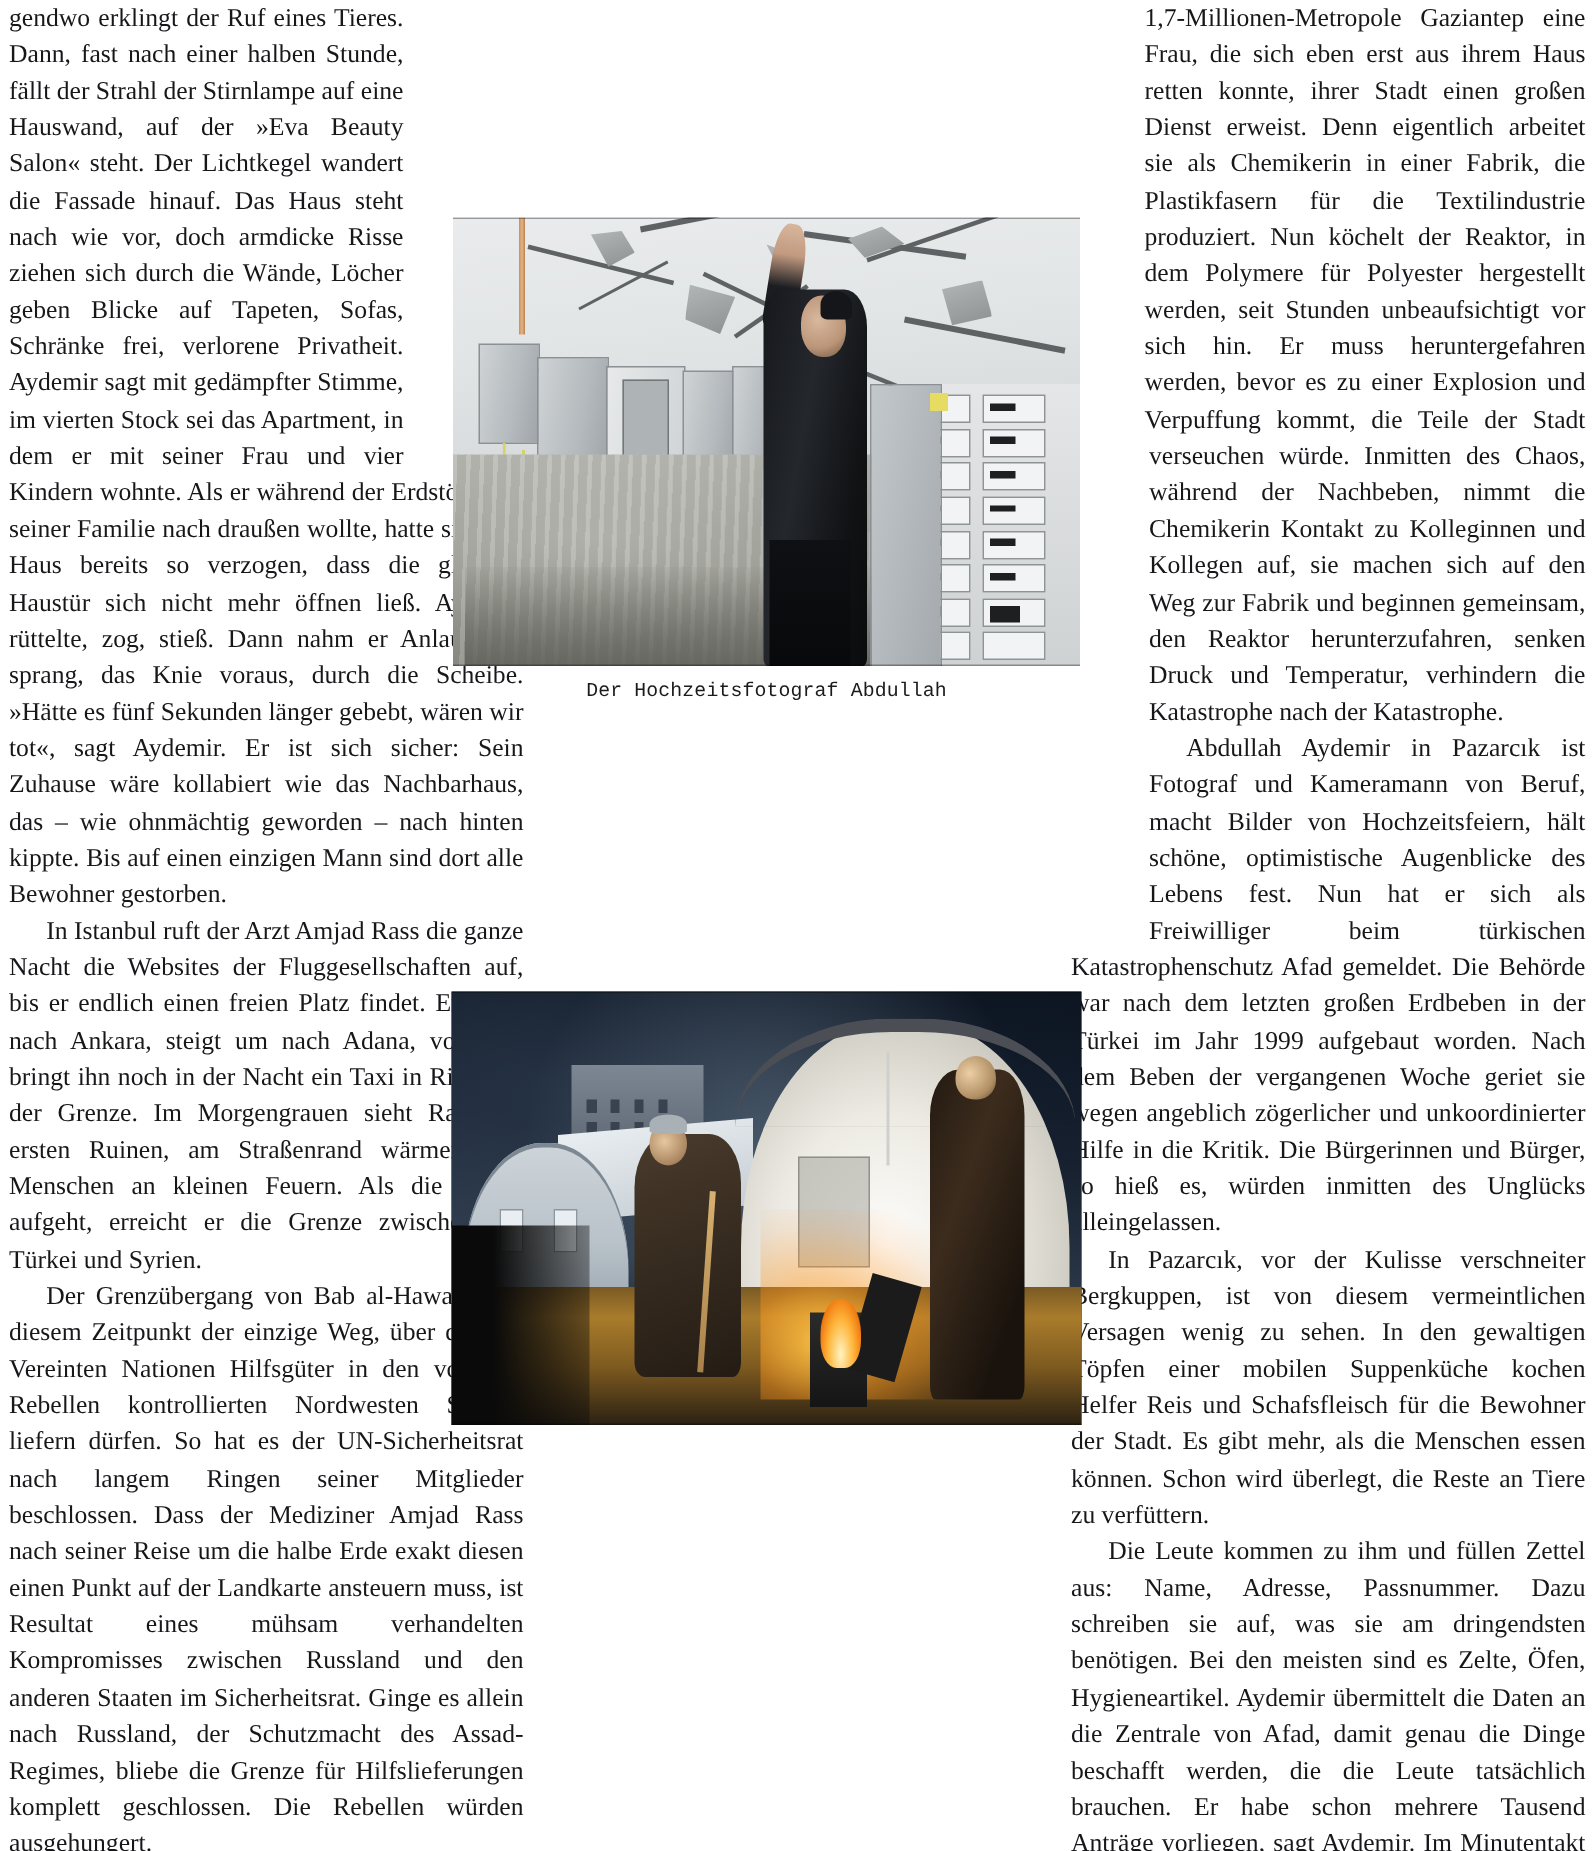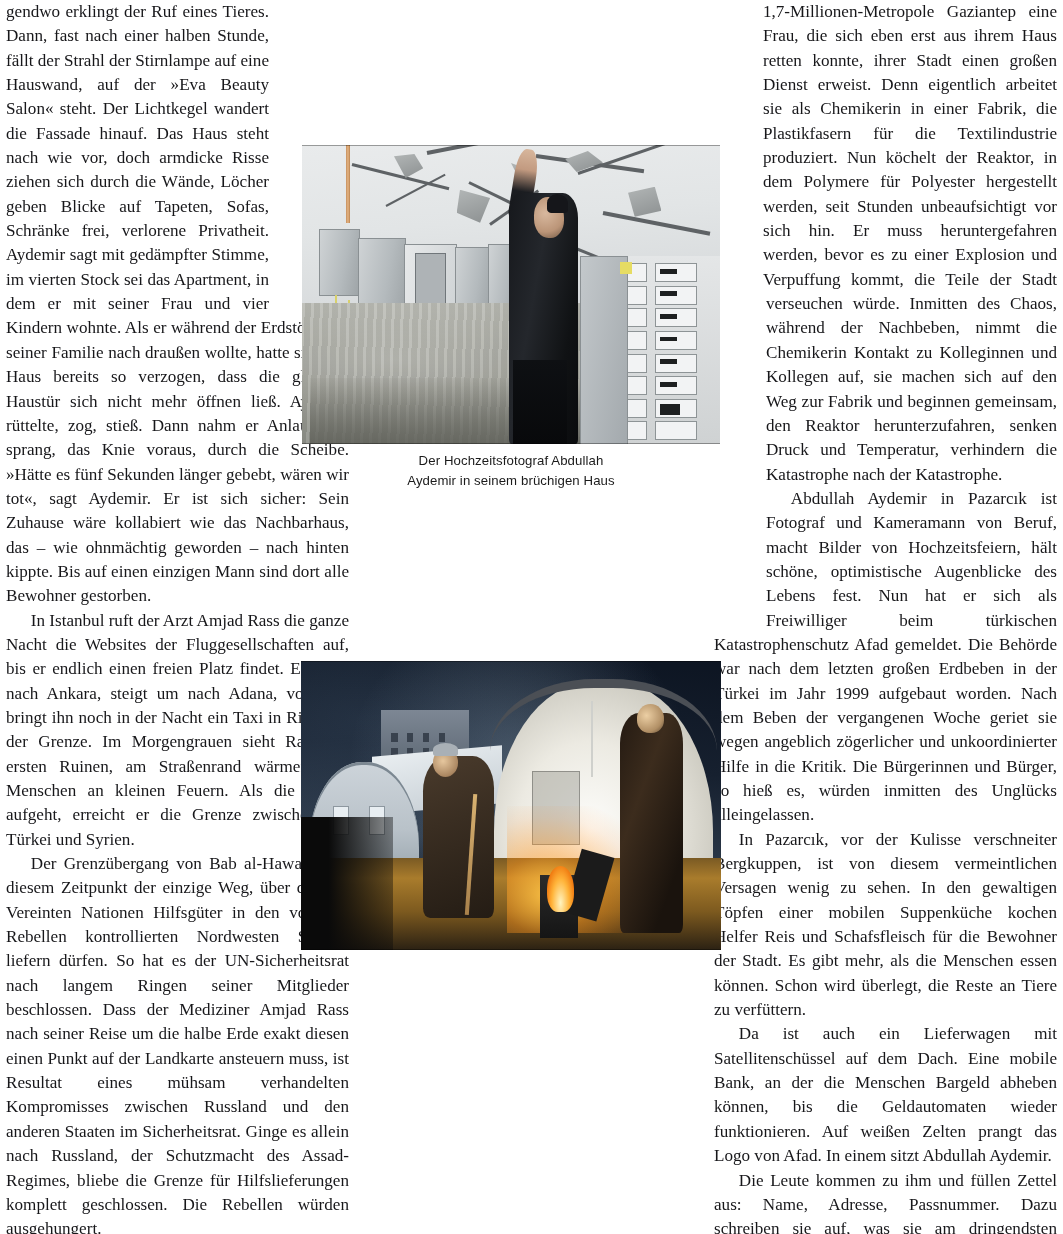--- a/index.html
+++ b/index.html
@@ -56,21 +56,21 @@
   
   .figure {
     position: absolute;
   }
   .photo {
     position: relative;
     overflow: hidden;
     background: #ddd;
   }
   .caption {
-    font-family: Liberation Sans, sans-serif;
+    font-family: Liberation Mono, monospace;
     font-size: 13.2px;
     line-height: 19.5px;
     text-align: center;
     color: #1b1b1b;
     padding-top: 7px;
     letter-spacing: 0.1px;
   }
 
   
   #photo-1 { width: 418px; height: 299px; background: #cfd2d4; }
@@ -269,21 +269,20 @@
   </div>
 
   <div class="column col-right">
     <div class="float-shape shape-right" style="height:128px;width:0;"></div>
     <div class="float-shape shape-right" style="height:316px;width:49px;"></div>
     <div class="float-shape shape-right" style="height:180px;width:0;clear:left;"></div>
     <div class="float-shape shape-right" style="height:298px;width:52px;"></div>
     <p>1,7-Millionen-Metropole Gaziantep eine Frau, die sich eben erst aus ihrem Haus retten konnte, ihrer Stadt einen großen Dienst erweist. Denn eigentlich arbeitet sie als Chemikerin in einer Fabrik, die Plastikfasern für die Textilindustrie produziert. Nun köchelt der Reaktor, in dem Polymere für Polyester hergestellt werden, seit Stunden unbeaufsichtigt vor sich hin. Er muss heruntergefahren werden, bevor es zu einer Explosion und Verpuffung kommt, die Teile der Stadt verseuchen würde. Inmitten des Chaos, während der Nachbeben, nimmt die Chemikerin Kontakt zu Kolleginnen und Kollegen auf, sie machen sich auf den Weg zur Fabrik und beginnen gemeinsam, den Reaktor herunterzufahren, senken Druck und Temperatur, verhindern die Katastrophe nach der Katastrophe.</p>
     <p>Abdullah Aydemir in Pazarcık ist Fotograf und Kameramann von Beruf, macht Bilder von Hochzeitsfeiern, hält schöne, optimistische Augenblicke des Lebens fest. Nun hat er sich als Freiwilliger beim türkischen Katastrophenschutz Afad gemeldet. Die Behörde war nach dem letzten großen Erdbeben in der Türkei im Jahr 1999 aufgebaut worden. Nach dem Beben der vergangenen Woche geriet sie wegen angeblich zögerlicher und unkoordinierter Hilfe in die Kritik. Die Bürgerinnen und Bürger, so hieß es, würden inmitten des Unglücks alleingelassen.</p>
     <p>In Pazarcık, vor der Kulisse verschneiter Bergkuppen, ist von diesem vermeintlichen Versagen wenig zu sehen. In den gewaltigen Töpfen einer mobilen Suppenküche kochen Helfer Reis und Schafsfleisch für die Bewohner der Stadt. Es gibt mehr, als die Menschen essen können. Schon wird überlegt, die Reste an Tiere zu verfüttern.</p>
-    <p>Da ist auch ein Lieferwagen mit Satellitenschüssel auf dem Dach. Eine mobile Bank, an der die Menschen Bargeld abheben können, bis die Geldautomaten wieder funktionieren. Auf weißen Zelten prangt das Logo von Afad. In einem sitzt Abdullah Aydemir.</p>
     <p>Die Leute kommen zu ihm und füllen Zettel aus: Name, Adresse, Passnummer. Dazu schreiben sie auf, was sie am dringendsten benötigen. Bei den meisten sind es Zelte, Öfen, Hygieneartikel. Aydemir übermittelt die Daten an die Zentrale von Afad, damit genau die Dinge beschafft werden, die die Leute tatsächlich brauchen. Er habe schon mehrere Tausend Anträge vorliegen, sagt Aydemir. Im Minutentakt kommen neue hinzu. Und doch läuft alles geordnet ab. Es gibt kein Gedränge, kein Gebrüll, keine Wutausbrüche.</p>
 
   </div>
 
   <figure class="figure" id="figure-1" style="left:302px; top:145px; width:418px; margin:0;">
     <div class="photo" id="photo-1">
       <div class="p1-wall"></div>
 
       <div class="p1-crack" style="left:12%;top:6%;width:24%;height:3px;transform:rotate(14deg);"></div>
       <div class="p1-crack" style="left:30%;top:2%;width:20%;height:4px;transform:rotate(-11deg);"></div>
@@ -358,21 +357,20 @@
       </div>
 
       <div class="p1-cabinet" style="left:66.5%;top:37%;width:11%;height:63%;background:linear-gradient(100deg,#c3c8cb,#a3a9ad);"></div>
       <div class="p1-cabinet" style="left:76%;top:39%;width:3%;height:4%;background:#e6dc63;border:0;"></div>
 
       <div class="frame-top"></div>
       <div class="frame-bottom"></div>
     </div>
     <figcaption class="caption">
       <div>Der Hochzeitsfotograf Abdullah</div>
-      <div>Aydemir in seinem brüchigen Haus</div>
     </figcaption>
   </figure>
 
   <figure class="figure" id="figure-2" style="left:301px; top:661px; width:420px; margin:0;">
     <div class="photo" id="photo-2">
       <div class="p2-sky"></div>
 
       <div class="p2-building">
         <i style="left:12%;top:40%;"></i>
         <i style="left:30%;top:40%;"></i>

